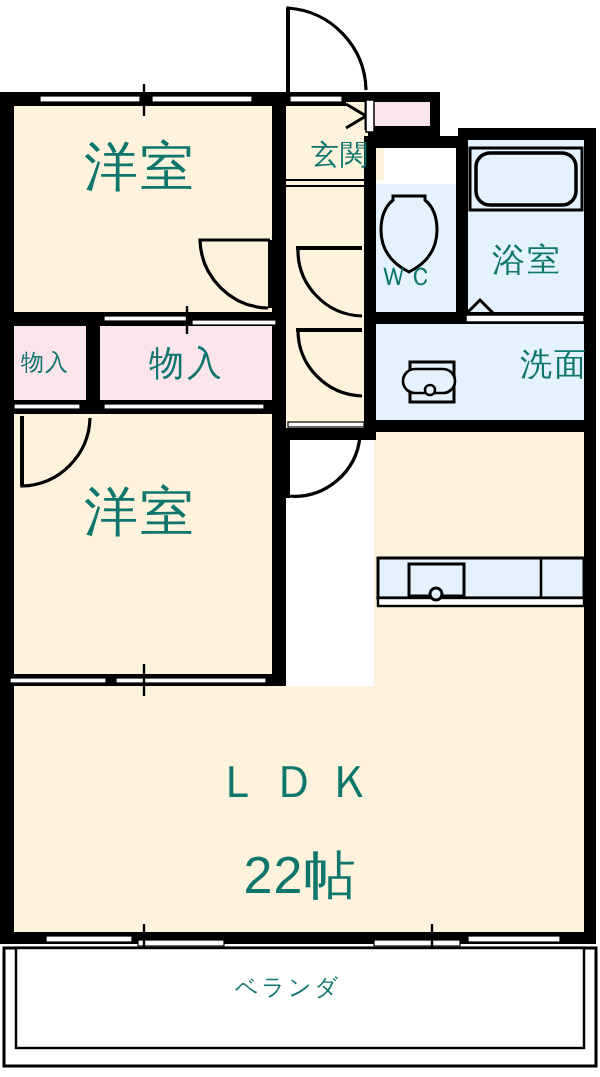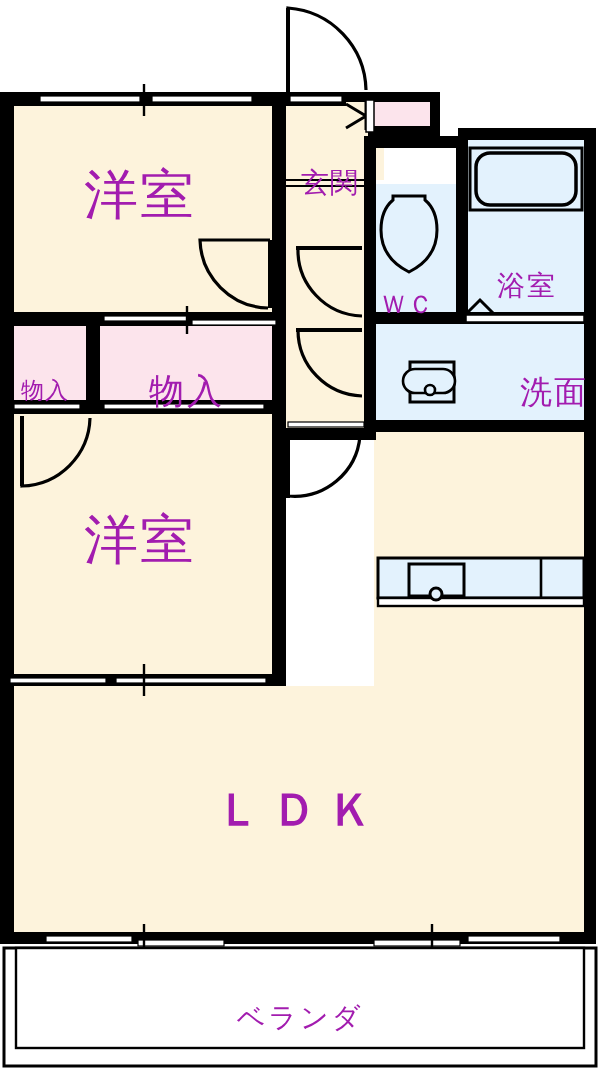--- a/index.html
+++ b/index.html
@@ -20,41 +20,40 @@
   }
   svg.layer {
     position: absolute;
     left: 0;
     top: 0;
     width: 600px;
     height: 1077px;
   }
   .roomlabel {
     position: absolute;
-    color: #a21caf;
+    color: #0f766e;
     font-family: "Liberation Sans", "DejaVu Sans", sans-serif;
     white-space: nowrap;
     line-height: 1.06;
     text-align: center;
     user-select: none;
-    margin-top: 28px;
   }
   .lbl-yoshitsu6 { left: 0px;   top: 138px; width: 280px; font-size: 54px; letter-spacing: 2px; }
   .lbl-jo6       { left: 0px;   top: 205px; width: 280px; font-size: 54px; letter-spacing: 1px; }
   .lbl-yoshitsu5 { left: 0px;   top: 483px; width: 280px; font-size: 54px; letter-spacing: 2px; }
   .lbl-jo5       { left: 0px;   top: 550px; width: 280px; font-size: 54px; letter-spacing: 1px; }
-  .lbl-genkan    { left: 287px; top: 140px; width: 86px;  font-size: 28px; letter-spacing: 1px; }
+  .lbl-genkan    { left: 297px; top: 140px; width: 86px;  font-size: 28px; letter-spacing: 1px; }
   .lbl-wc        { left: 372px; top: 263px; width: 72px;  font-size: 25px; font-weight: 400; letter-spacing: 2px; }
-  .lbl-yokushitsu{ left: 462px; top: 243px; width: 130px; font-size: 28px; letter-spacing: 2px; }
+  .lbl-yokushitsu{ left: 462px; top: 243px; width: 130px; font-size: 33px; letter-spacing: 2px; }
   .lbl-senmen    { left: 448px; top: 348px; width: 140px; font-size: 32px; letter-spacing: 2px; text-align: right; }
   .lbl-mono-s    { left: 4px;   top: 350px; width: 82px;  font-size: 23px; letter-spacing: 1px; }
   .lbl-mono-l    { left: 97px;  top: 344px; width: 180px; font-size: 35px; letter-spacing: 3px; }
-  .lbl-ldk       { left: 140px; top: 758px; width: 320px; font-size: 45px; letter-spacing: 11px; font-weight: bold; }
+  .lbl-ldk       { left: 140px; top: 758px; width: 320px; font-size: 45px; letter-spacing: 11px; }
   .lbl-ldkjo     { left: 140px; top: 848px; width: 320px; font-size: 52px; letter-spacing: 1px; }
-  .lbl-veranda   { left: 130px; top: 975px; width: 340px; font-size: 28px; letter-spacing: 3px; }
+  .lbl-veranda   { left: 118px; top: 975px; width: 340px; font-size: 23px; letter-spacing: 3px; }
 </style>
 </head>
 <body>
 
 <div id="plan">
 
   <svg class="layer" viewBox="0 0 600 1077" xmlns="http://www.w3.org/2000/svg">
 
     <g>
 
@@ -231,16 +230,17 @@
   <div class="roomlabel lbl-wc">ＷＣ</div>
 
   <div class="roomlabel lbl-yokushitsu">浴室</div>
 
   <div class="roomlabel lbl-senmen">洗面</div>
 
   <div class="roomlabel lbl-mono-s">物入</div>
   <div class="roomlabel lbl-mono-l">物入</div>
 
   <div class="roomlabel lbl-ldk">ＬＤＫ</div>
+  <div class="roomlabel lbl-ldkjo">22帖</div>
 
   <div class="roomlabel lbl-veranda">ベランダ</div>
 
 </div>
 
 </body></html>

